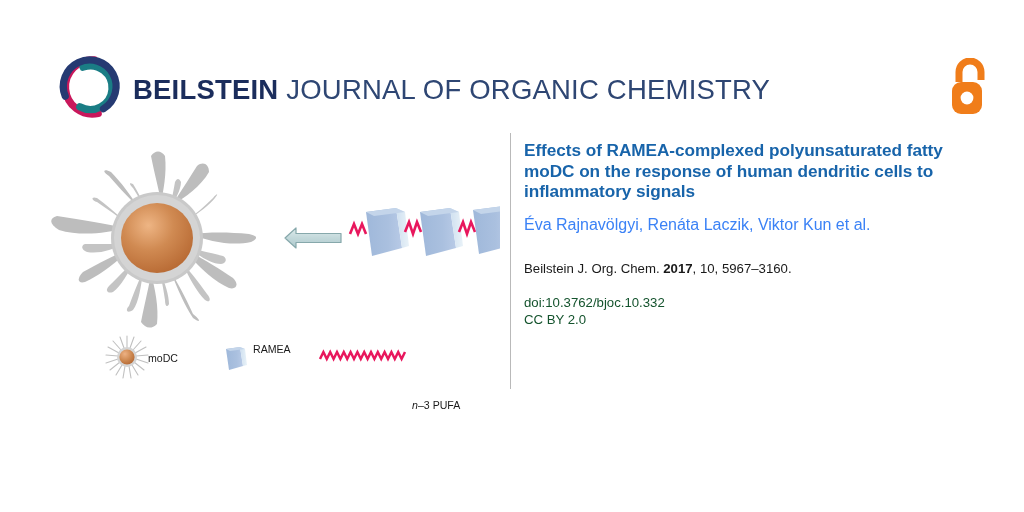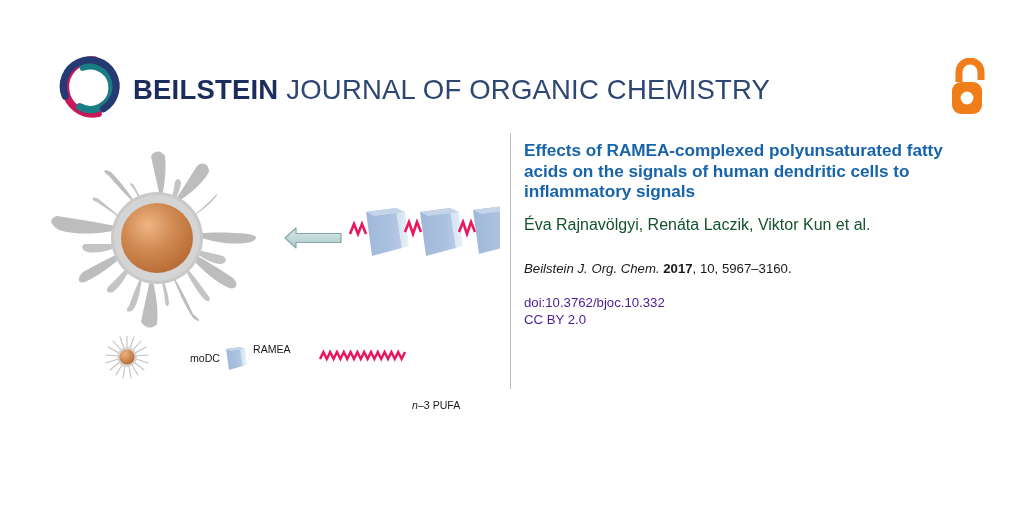--- a/index.html
+++ b/index.html
@@ -99,36 +99,36 @@
   }
   #article-title {
     color: #1864aa;
     font-weight: bold;
     font-size: 17.2px;
     line-height: 20.5px;
     margin: 0 0 13px 0;
     letter-spacing: -0.05px;
   }
   #article-authors {
-    color: #14532d;
+    color: #3b82f6;
     font-size: 16px;
     line-height: 19px;
     margin: 0 0 27px 0;
   }
   #article-citation {
     color: #1a1a1a;
     font-size: 13.2px;
     line-height: 16px;
     margin: 0 0 17px 0;
   }
-  #article-citation .cit-journal { font-style: italic; }
+  #article-citation .cit-journal { }
   #article-citation .cit-year { font-weight: bold; }
   #article-citation .cit-volume { }
   #article-doi, #article-license {
-    color: #4c1d95;
+    color: #14532d;
     font-size: 13.2px;
     line-height: 17.5px;
     margin: 0;
   }
 
   
   #graphical-abstract {
     position: absolute;
     left: 20px;
     top: 150px;
@@ -138,21 +138,21 @@
   #ga-figure { position: absolute; left: 0; top: 0; }
   #ga-legend { position: absolute; left: 0; top: 0; }
 
   .legend-label {
     position: absolute;
     font-size: 10.6px;
     color: #1a1a1a;
     white-space: nowrap;
     line-height: 1;
   }
-  #legend-label-modc  { left: 128px; top: 203px; margin-left: 42px; }
+  #legend-label-modc  { left: 128px; top: 203px; }
   #legend-label-ramea { left: 233px; top: 194px; }
   #legend-label-pufa  { left: 392px; top: 203px; margin-top: 47px; }
   .legend-label .ital { font-style: italic; }
 </style>
 </head>
 <body>
 
 <div id="masthead">
 
   <svg id="journal-logo" viewBox="0 0 100 100">
@@ -322,21 +322,21 @@
 
   <div id="ga-legend">
     <span class="legend-label" id="legend-label-modc">moDC</span>
     <span class="legend-label" id="legend-label-ramea">RAMEA</span>
     <span class="legend-label" id="legend-label-pufa"><span class="ital">n</span><span>–3 PUFA</span></span>
   </div>
 </div>
 
 <div id="article-meta">
 
-  <h1 id="article-title">Effects of RAMEA-complexed polyunsaturated fatty acids on the signals of human dendritic cells to inflammatory signals</h1>
+  <h1 id="article-title">Effects of RAMEA-complexed polyunsaturated fatty moDC on the response of human dendritic cells to inflammatory signals</h1>
 
   <div id="article-authors">Éva Rajnavölgyi, Renáta Laczik, Viktor Kun et al.</div>
 
   <div id="article-citation"><span class="cit-journal">Beilstein J. Org. Chem.</span><span> </span><span class="cit-year">2017</span><span>, </span><span class="cit-volume">10</span><span>, </span><span>5967–3160.</span></div>
 
   <div id="article-doi">doi:10.3762/bjoc.10.332</div>
 
   <div id="article-license">CC BY 2.0</div>
 </div>
 

